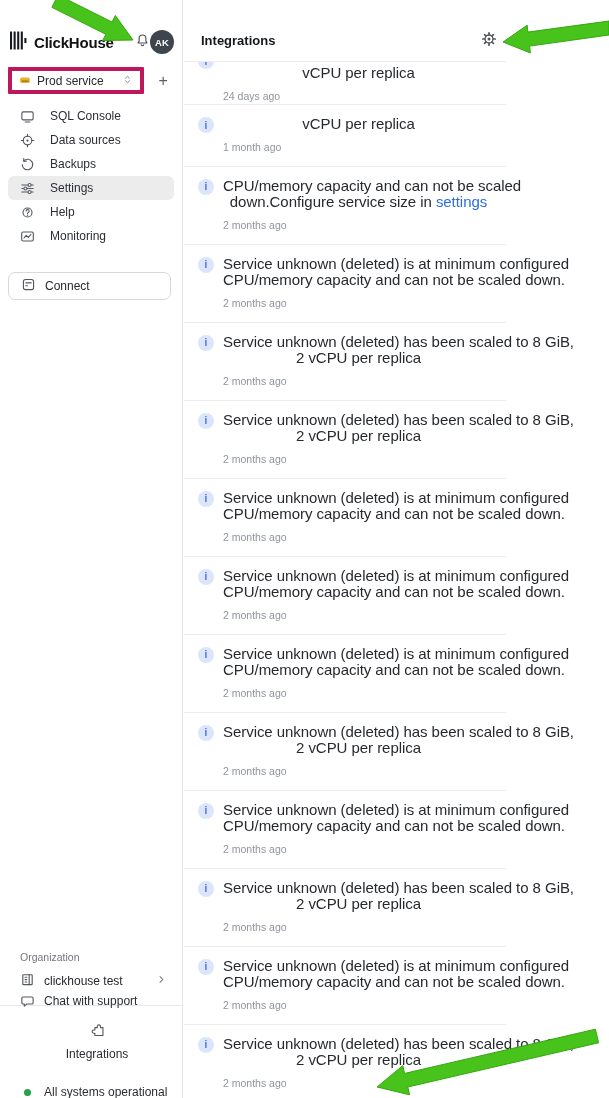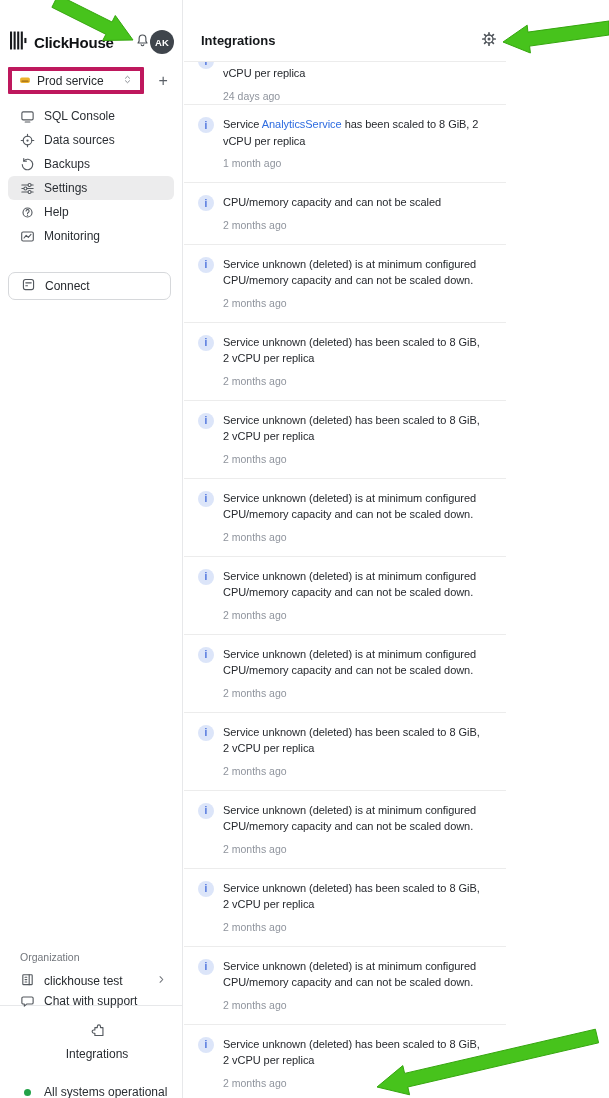--- a/index.html
+++ b/index.html
@@ -21,21 +21,21 @@
 
   .service-row { position:absolute; top:67px; left:8px; right:8px; height:27px; display:flex; align-items:center; }
   .service-select { width:137px; height:27px; border:4px solid #be185d; border-radius:1px;
     display:flex; align-items:center; padding:0 7px; background:#fff; cursor:pointer; }
   .service-select .label { font-size:12px; color:#26292d; margin-left:6px; flex:1; text-align:left; }
   .add-btn { margin-left:8px; width:22px; height:22px; border:none; background:none; color:#5a5f66;
     font-size:16px; line-height:22px; cursor:pointer; }
 
   .nav { position:absolute; top:104px; left:0; right:0; }
   .nav-item { height:24px; margin:0 8px; border-radius:6px; display:flex; align-items:center;
-    padding-left:12px; gap:9px; font-size:12px; color:#2a2e33; cursor:pointer; }
+    padding-left:12px; gap:15px; font-size:12px; color:#2a2e33; cursor:pointer; }
   .nav-item.active { background:#ececed; }
   .nav-item .ic { display:flex; width:15px; justify-content:center; }
 
   .connect-btn { position:absolute; top:258px; left:8px; width:163px; height:28px;
     border:1px solid #d6d8db; border-radius:7px; background:#fff; display:flex; align-items:center;
     padding-left:12px; gap:9px; font-size:12px; color:#26292d; cursor:pointer;margin-top:14px; }
 
   .org-label { position:absolute; top:951px; left:20px; font-size:10.5px; color:#72767c; }
   .org-row { position:absolute; top:969px; left:8px; right:8px; height:24px; display:flex;
     align-items:center; padding-left:12px; padding-right:6px; gap:9px; font-size:12px; color:#26292d;
@@ -51,22 +51,22 @@
   .panel { position:absolute; left:184px; top:0; width:322px; height:1098px; background:#fff; }
   .panel-header { position:relative; height:62px; border-bottom:1px solid #ececec; }
   .panel-title { position:absolute; left:17px; top:33px; font-size:13px; font-weight:700; color:#15181b; }
   .gear-btn { position:absolute; left:297px; top:31px; background:none; border:none; cursor:pointer; padding:0; }
 
   .n-row { display:flex; gap:9px; padding:11px 12px 11px 14px; border-bottom:1px solid #ececec; cursor:pointer; }
   .n-icon { flex:0 0 16px; width:16px; height:16px; border-radius:50%; background:#dce5f9;
     color:#4c72dd; font-size:10px; font-weight:700; display:flex; align-items:center;
     justify-content:center; margin-top:1px; }
   .n-body { flex:1; min-width:0; }
-  .n-line { height:16.5px; line-height:16.5px; white-space:nowrap; font-size:11px;
-    letter-spacing:-0.05px; color:#26292e; overflow:visible; }
+  .n-line { height:16.5px; line-height:16.5px; white-space:nowrap; font-size:15px;
+    letter-spacing:-0.05px; color:#26292e; overflow:visible;text-align:center; }
   .n-line .lnk { color:#2e6ce0; cursor:pointer; }
   .n-time { margin-top:7px; height:15px; line-height:15px; font-size:10.5px; color:#8f949d; }
   .n-row.clipped { height:43px; padding-top:3px; padding-bottom:0; overflow:hidden; }
   .n-row.clipped .n-icon { margin-top:-12px; }
   .panel-footer { height:26px; display:flex; align-items:center; justify-content:center; }
   .view-all { font-size:11.5px; color:#2e6ce0; text-decoration:none; cursor:pointer; }
 
   
   .annotations { position:absolute; inset:0; width:609px; height:1098px; pointer-events:none; z-index:50; }
 </style>
@@ -249,29 +249,29 @@
         <div class="n-row clipped">
           <div class="n-icon">i</div>
           <div class="n-body">
             <div class="n-line"><span>vCPU per replica</span></div>
             <div class="n-time">24 days ago</div>
           </div>
         </div>
         <div class="n-row">
           <div class="n-icon">i</div>
           <div class="n-body">
-            <div class="n-line"><span>Service </span><span class="lnk">AnalyticsService</span><span> has been scaled to 8 GiB, 2</span></div>
             <div class="n-line"><span>vCPU per replica</span></div>
             <div class="n-time">1 month ago</div>
           </div>
         </div>
         <div class="n-row">
           <div class="n-icon">i</div>
           <div class="n-body">
             <div class="n-line"><span>CPU/memory capacity and can not be scaled</span></div>
+            <div class="n-line"><span>down.Configure service size in </span><span class="lnk">settings</span></div>
             <div class="n-time">2 months ago</div>
           </div>
         </div>
         <div class="n-row">
           <div class="n-icon">i</div>
           <div class="n-body">
             <div class="n-line"><span>Service unknown (deleted) is at minimum configured</span></div>
             <div class="n-line"><span>CPU/memory capacity and can not be scaled down.</span></div>
             <div class="n-time">2 months ago</div>
           </div>

